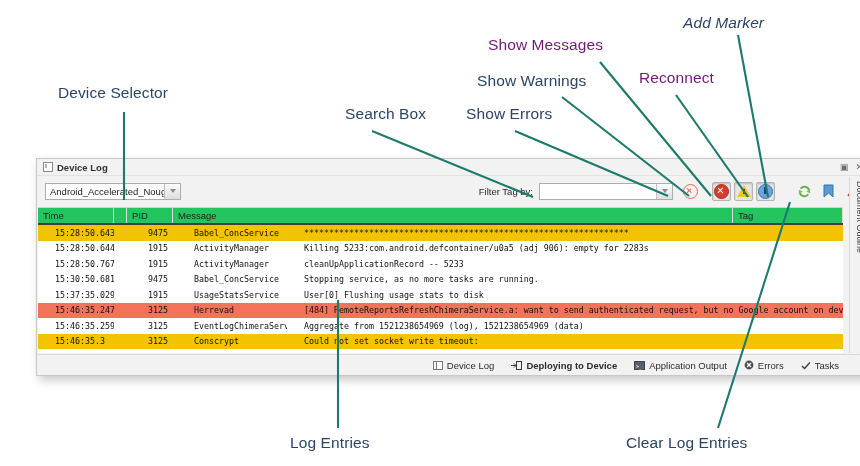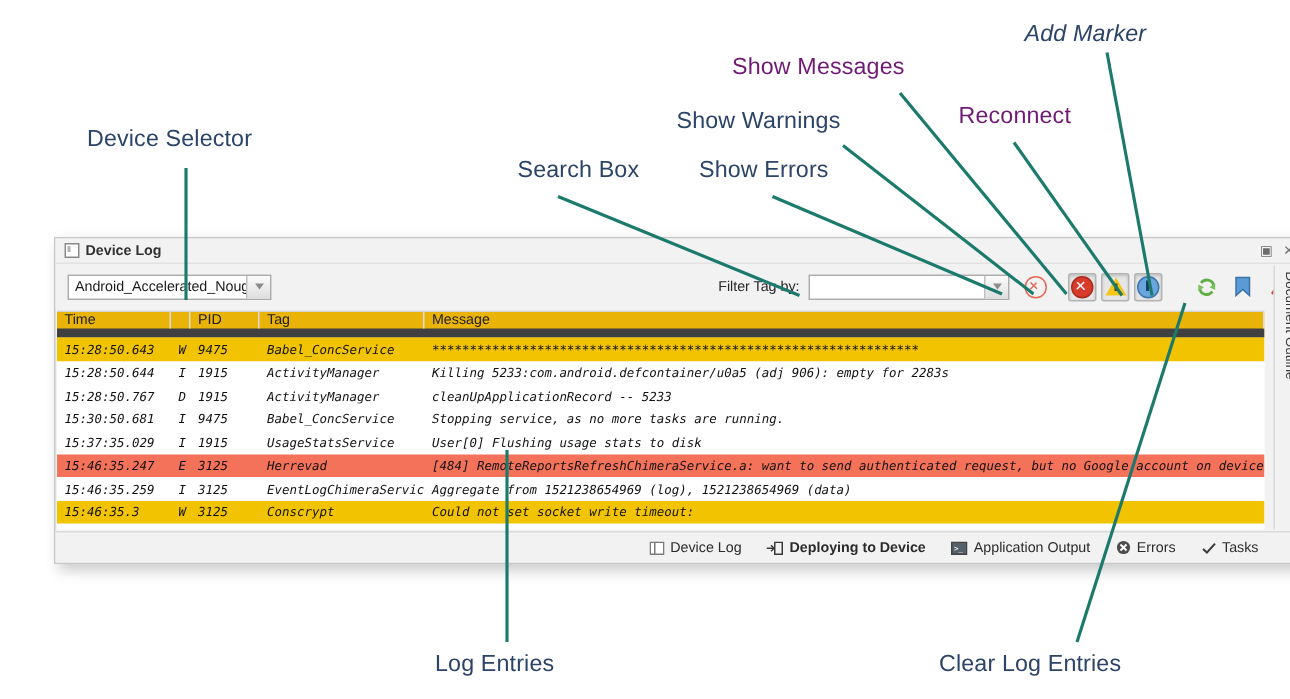--- a/index.html
+++ b/index.html
@@ -265,22 +265,22 @@
     right: 28px;
     bottom: 22px;
     background: #ffffff;
     border-top: 1px solid #d4d4d4;
     overflow: hidden;
   }
   .log-head {
     display: flex;
     height: 17px;
     align-items: center;
-    background: #eab308;
-    border-bottom: 6px solid #404040;
+    background: #22c55e;
+    border-bottom: 2px solid #404040;
     font-size: 9.5px;
     color: #202020;
     box-sizing: border-box;
   }
   .log-head .hc {
     border-right: 1px solid #dcdcdc;
     height: 100%;
     display: flex;
     align-items: center;
     padding-left: 5px;
@@ -289,21 +289,21 @@
   .log-row {
     display: flex;
     height: 15.5px;
     align-items: center;
     font-family: "DejaVu Sans Mono", monospace;
     font-size: 8.3px;
     color: #111111;
     box-sizing: border-box;
     white-space: nowrap;
   }
-  .log-row .c { padding-left: 5px; box-sizing: border-box; overflow: hidden; font-style: italic; }
+  .log-row .c { padding-left: 17px; box-sizing: border-box; overflow: hidden; }
   .col-time { width: 76px; flex: none; }
   .col-lvl  { width: 13px; flex: none; }
   .col-pid  { width: 46px; flex: none; }
   .col-tag  { width: 110px; flex: none; }
   .col-msg  { flex: 1 1 auto; }
 
   .lvl-W { background: #f2c300; }
   .lvl-E { background: #f4715a; }
   .lvl-I, .lvl-D { background: #ffffff; }
 
@@ -422,22 +422,22 @@
         </svg>
       </span>
     </div>
   </div>
 
   <div class="log-table">
     <div class="log-head">
       <div class="hc col-time">Time</div>
       <div class="hc col-lvl"></div>
       <div class="hc col-pid">PID</div>
+      <div class="hc col-msg">Message</div>
       <div class="hc col-tag">Tag</div>
-      <div class="hc col-msg">Message</div>
     </div>
     <div id="log-body">
         <div class="log-row lvl-W">
           <div class="c col-time">15:28:50.643</div>
           <div class="c col-lvl">W</div>
           <div class="c col-pid">9475</div>
           <div class="c col-tag">Babel_ConcService</div>
           <div class="c col-msg">*****************************************************************</div>
         </div>
         <div class="log-row lvl-I">
@@ -556,19 +556,19 @@
     <line x1="738" y1="35" x2="768" y2="197"></line>
     <line x1="338" y1="428" x2="338" y2="300"></line>
     <line x1="718" y1="428" x2="790" y2="202"></line>
   </g>
 </svg>
 
 <div id="anno-labels">
     <div class="anno-label" style="left: 58px; top: 84px; color: rgb(43, 68, 104);">Device Selector</div>
     <div class="anno-label" style="left: 345px; top: 105px; color: rgb(43, 68, 104);">Search Box</div>
     <div class="anno-label" style="left: 466px; top: 105px; color: rgb(43, 68, 104);">Show Errors</div>
-    <div class="anno-label" style="left: 451px; top: 72px; color: rgb(43, 68, 104);">Show Warnings</div>
+    <div class="anno-label" style="left: 477px; top: 72px; color: rgb(43, 68, 104);">Show Warnings</div>
     <div class="anno-label" style="left: 468px; top: 36px; color: #701a75; margin-left: 20px;">Show Messages</div>
     <div class="anno-label" style="left: 639px; top: 69px; color: #701a75;">Reconnect</div>
     <div class="anno-label" style="left: 683px; top: 14px; color: rgb(43, 68, 104); font-style: italic;">Add Marker</div>
     <div class="anno-label" style="left: 290px; top: 434px; color: rgb(43, 68, 104);">Log Entries</div>
     <div class="anno-label" style="left: 626px; top: 434px; color: rgb(43, 68, 104);">Clear Log Entries</div>
   </div>
 
 </body></html>

